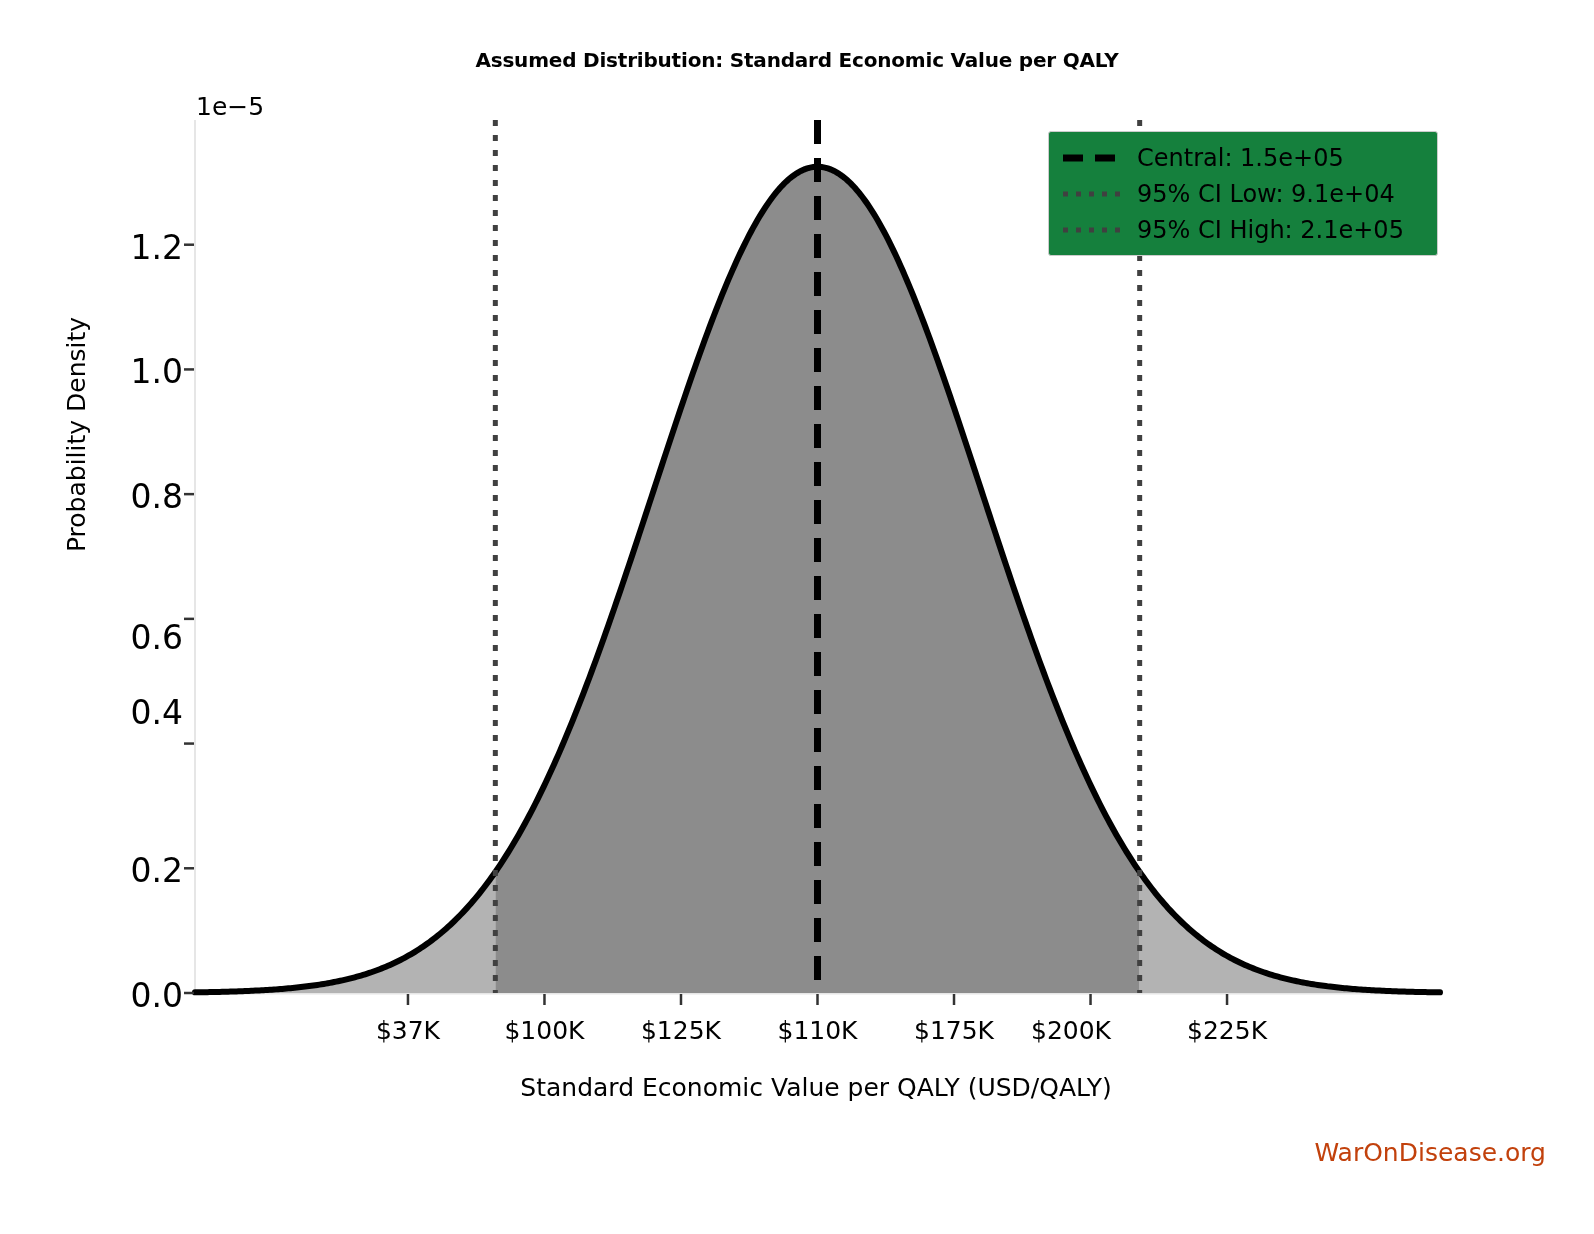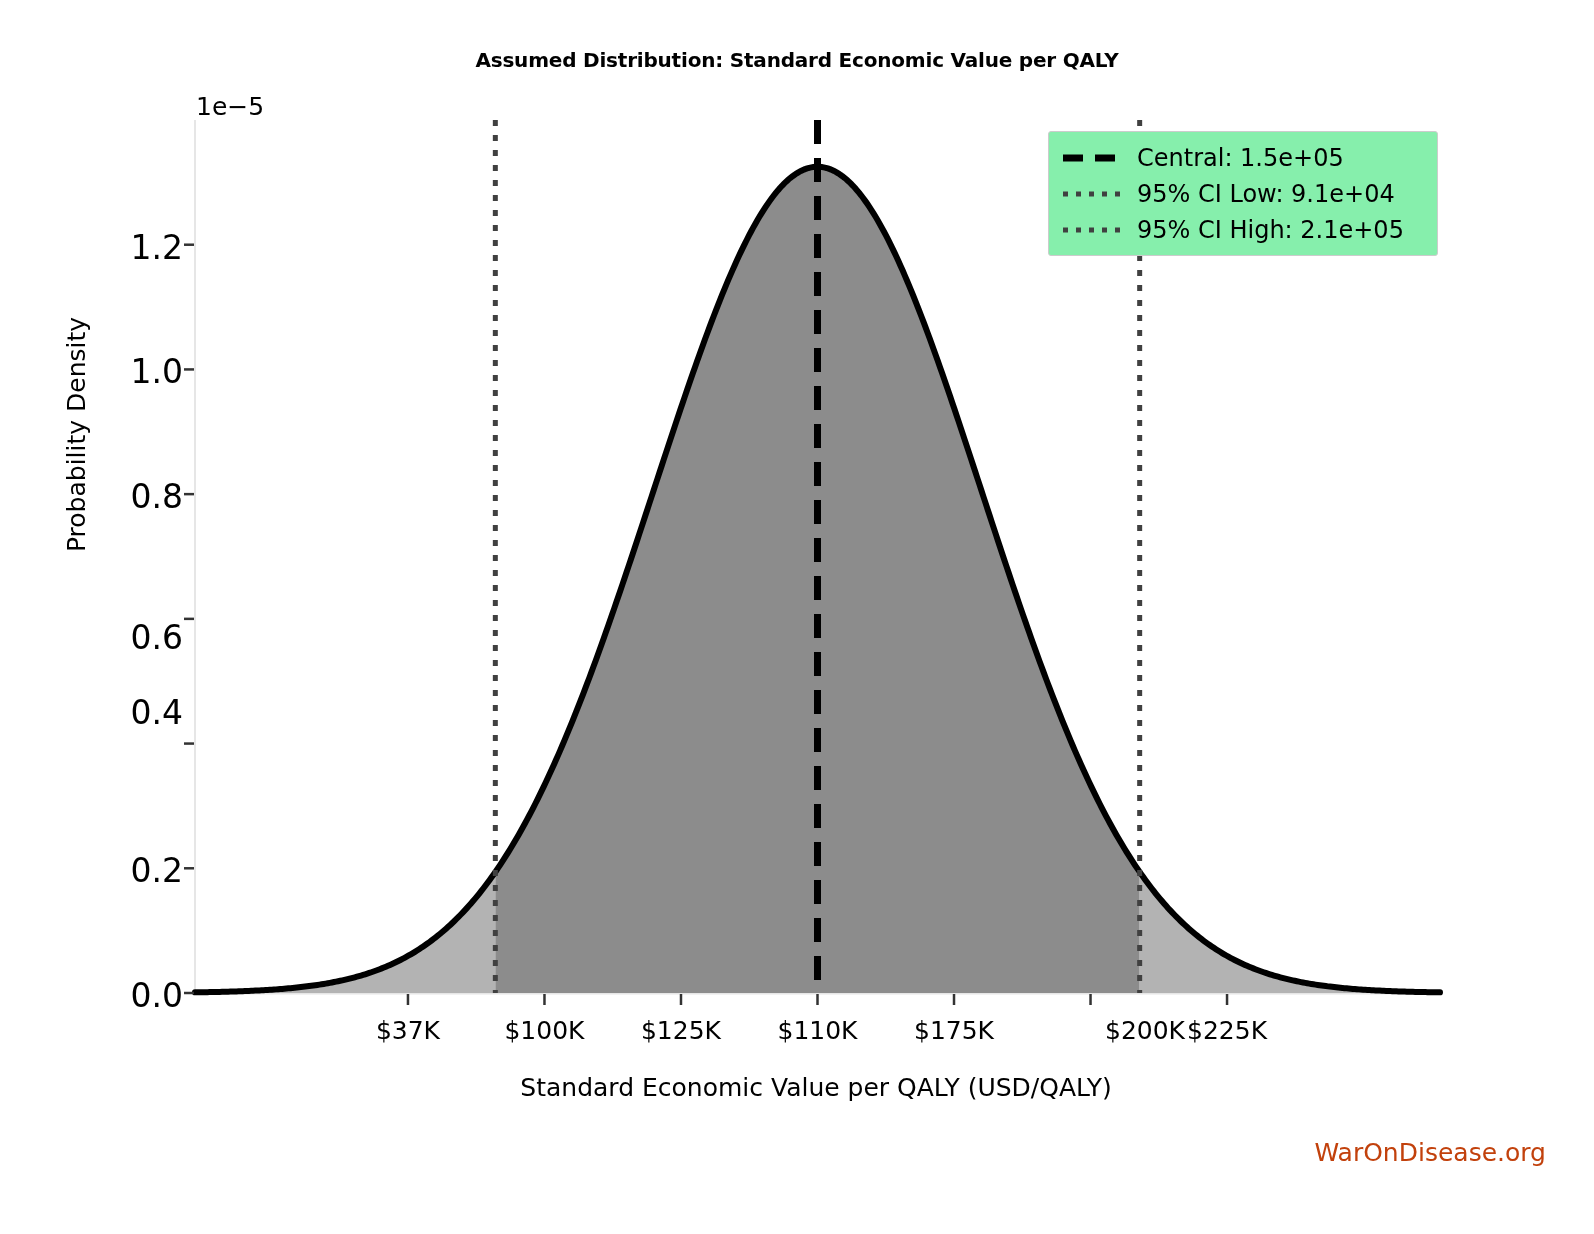--- a/index.html
+++ b/index.html
@@ -84,21 +84,21 @@
     top: 1016px;
   }
   #legend-box {
     position: absolute;
     left: 1048px;
     top: 131px;
     width: 390px;
     height: 125px;
     border: 1px solid #cccccc;
     border-radius: 3px;
-    background: #86efac;
+    background: #15803d;
     box-sizing: border-box;
     padding: 8px 12px 8px 12px;
   }
   .legend-row {
     display: flex;
     align-items: center;
     height: 36px;
   }
   .legend-swatch {
     width: 62px;
@@ -170,21 +170,21 @@
       <div class="ytick-label" style="top: 352.429px;">1.0</div>
       <div class="ytick-label" style="top: 227.714px;">1.2</div>
     </div>
 
   <div id="xtick-labels">
       <div class="xtick-label" style="left: 317.961px;">$37K</div>
       <div class="xtick-label" style="left: 454.474px;">$100K</div>
       <div class="xtick-label" style="left: 590.987px;">$125K</div>
       <div class="xtick-label" style="left: 727.5px;">$110K</div>
       <div class="xtick-label" style="left: 864.013px;">$175K</div>
-      <div class="xtick-label" style="left: 1055px;">$200K</div>
+      <div class="xtick-label" style="left: 981px;">$200K</div>
       <div class="xtick-label" style="left: 1137.04px;">$225K</div>
     </div>
 
   <div id="legend-box">
     <div class="legend-row">
       <span class="legend-swatch">
         <svg width="62" height="20">
             <line x1="2" y1="10" x2="60" y2="10" stroke="#000000" stroke-width="7" stroke-dasharray="20,12"></line>
           </svg>
       </span>

